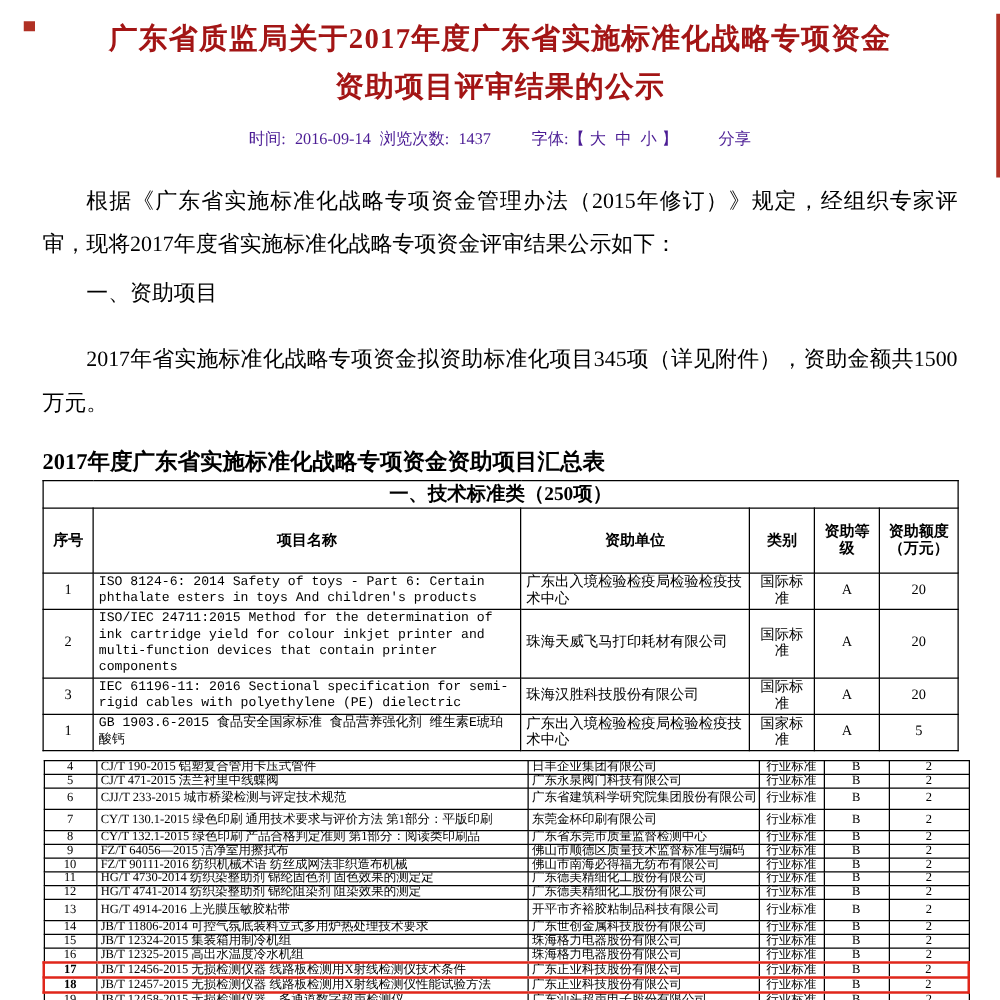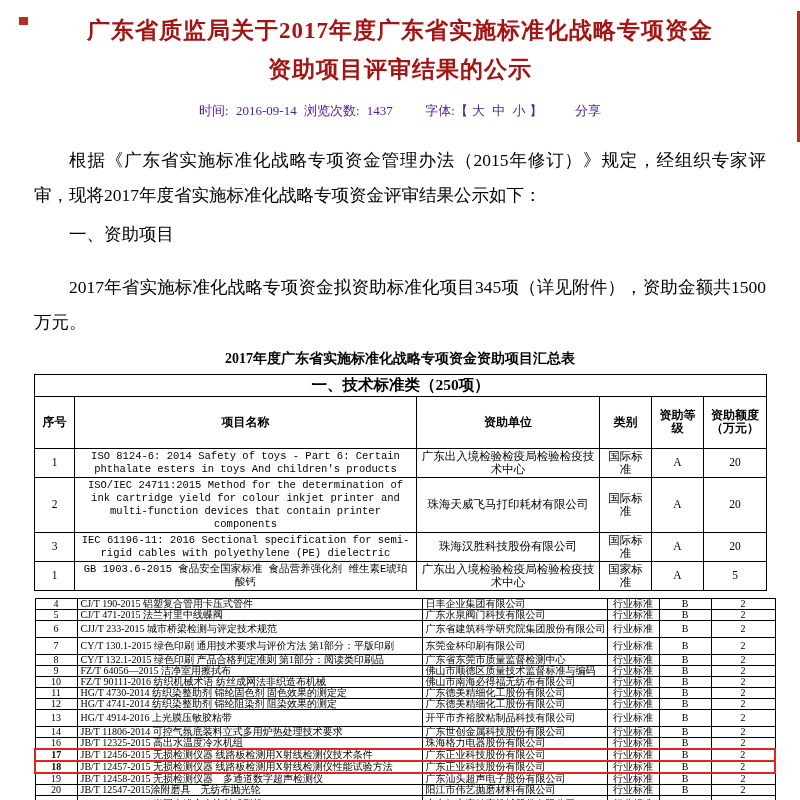--- a/index.html
+++ b/index.html
@@ -24,25 +24,25 @@
   .font-ctl{cursor:pointer;}
   .share-link{cursor:pointer;}
 
   
   .para{font-size:17.5px;line-height:35px;text-indent:2em;margin:0;text-align:justify;}
   .para1{margin-top:23px;}
   .sec-head{margin-top:4px;font-size:17.5px;line-height:35px;text-indent:2em;}
   .para2{margin-top:5px;}
 
   
-  .tbl-title{margin-top:7px;text-align:center;font-weight:bold;font-size:14px;line-height:24px;}
+  .tbl-title{margin-top:17px;font-weight:bold;font-size:18px;line-height:24px;}
 
   table{border-collapse:collapse;table-layout:fixed;margin:0 auto;}
   .t1{width:732px;margin-top:3px;font-size:11.5px;}
-  .t1 th,.t1 td{border:1.6px solid #000;padding:1px 4px;vertical-align:middle;overflow:hidden;text-align:center;}
+  .t1 th,.t1 td{border:1.6px solid #000;padding:1px 4px;vertical-align:middle;overflow:hidden;}
   .t1 .band{font-size:15.5px;font-weight:bold;height:21px;text-align:center;padding:0;}
   .t1 .colhead th{font-size:12px;font-weight:bold;text-align:center;height:27px;line-height:13px;padding:12px 2px;}
   .t1 td{line-height:13px;}
   .t1 td.c-no,.t1 td.c-cat,.t1 td.c-grade,.t1 td.c-amt{text-align:center;}
   .t1 td.c-name{font-family:"Liberation Mono","DejaVu Sans Mono",monospace;font-size:10.5px;}
   .t1 tr.r-gb td{height:25px;}
 
   .t2wrap{margin-top:7px;}
   .t2{width:740px;font-size:10px;}
   .t2 td{border:1.4px solid #000;padding:0 3px;line-height:10px;height:10px;
@@ -236,20 +236,28 @@
           </tr>
           <tr>
             <td class="c-no">14</td>
             <td class="c-name">JB/T 11806-2014 可控气氛底装料立式多用炉热处理技术要求</td>
             <td class="c-unit">广东世创金属科技股份有限公司</td>
             <td class="c-cat">行业标准</td>
             <td class="c-grade">B</td>
             <td class="c-amt">2</td>
           </tr>
           <tr>
+            <td class="c-no">15</td>
+            <td class="c-name">JB/T 12324-2015 集装箱用制冷机组</td>
+            <td class="c-unit">珠海格力电器股份有限公司</td>
+            <td class="c-cat">行业标准</td>
+            <td class="c-grade">B</td>
+            <td class="c-amt">2</td>
+          </tr>
+          <tr>
             <td class="c-no">16</td>
             <td class="c-name">JB/T 12325-2015 高出水温度冷水机组</td>
             <td class="c-unit">珠海格力电器股份有限公司</td>
             <td class="c-cat">行业标准</td>
             <td class="c-grade">B</td>
             <td class="c-amt">2</td>
           </tr>
           <tr class="hl">
             <td class="c-no">17</td>
             <td class="c-name">JB/T 12456-2015 无损检测仪器 线路板检测用X射线检测仪技术条件</td>

